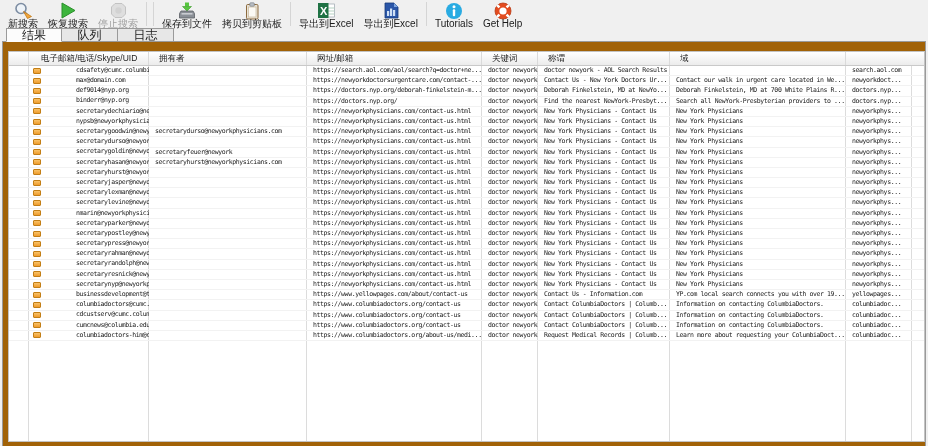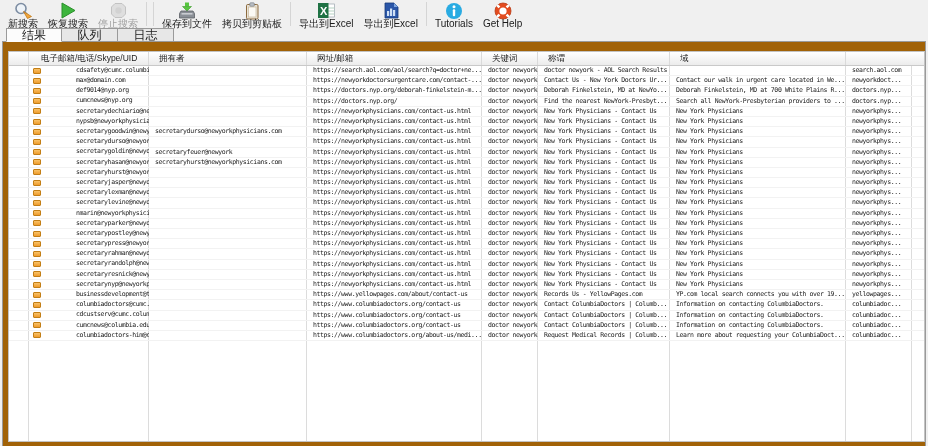--- a/index.html
+++ b/index.html
@@ -249,21 +249,21 @@
           <div class="cell">doctor newyork</div>
           <div class="cell">Deborah Finkelstein, MD at NewYo...</div>
           <div class="cell">Deborah Finkelstein, MD at 700 White Plains R...</div>
           <div class="cell">doctors.nyp...</div>
           <div></div>
         </div>
         <div class="lv-row lv-grid">
           <div></div>
           <div class="cell email">
             <span class="mail-ico"></span>
-            <span>cumcnews@nyp.org</span>
+            <span>binderr@nyp.org</span>
           </div>
           <div class="cell"></div>
           <div class="cell">https://doctors.nyp.org/</div>
           <div class="cell">doctor newyork</div>
           <div class="cell">Find the nearest NewYork-Presbyt...</div>
           <div class="cell">Search all NewYork-Presbyterian providers to ...</div>
           <div class="cell">doctors.nyp...</div>
           <div></div>
         </div>
         <div class="lv-row lv-grid">
@@ -520,21 +520,21 @@
         </div>
         <div class="lv-row lv-grid">
           <div></div>
           <div class="cell email">
             <span class="mail-ico"></span>
             <span>businessdevelopment@thryv.com</span>
           </div>
           <div class="cell"></div>
           <div class="cell">https://www.yellowpages.com/about/contact-us</div>
           <div class="cell">doctor newyork</div>
-          <div class="cell">Records Us - YellowPages.com</div>
+          <div class="cell">Contact Us - Information.com</div>
           <div class="cell">YP.com local search connects you with over 19...</div>
           <div class="cell">yellowpages...</div>
           <div></div>
         </div>
         <div class="lv-row lv-grid">
           <div></div>
           <div class="cell email">
             <span class="mail-ico"></span>
             <span>columbiadoctors@cumc.columbia.edu</span>
           </div>

